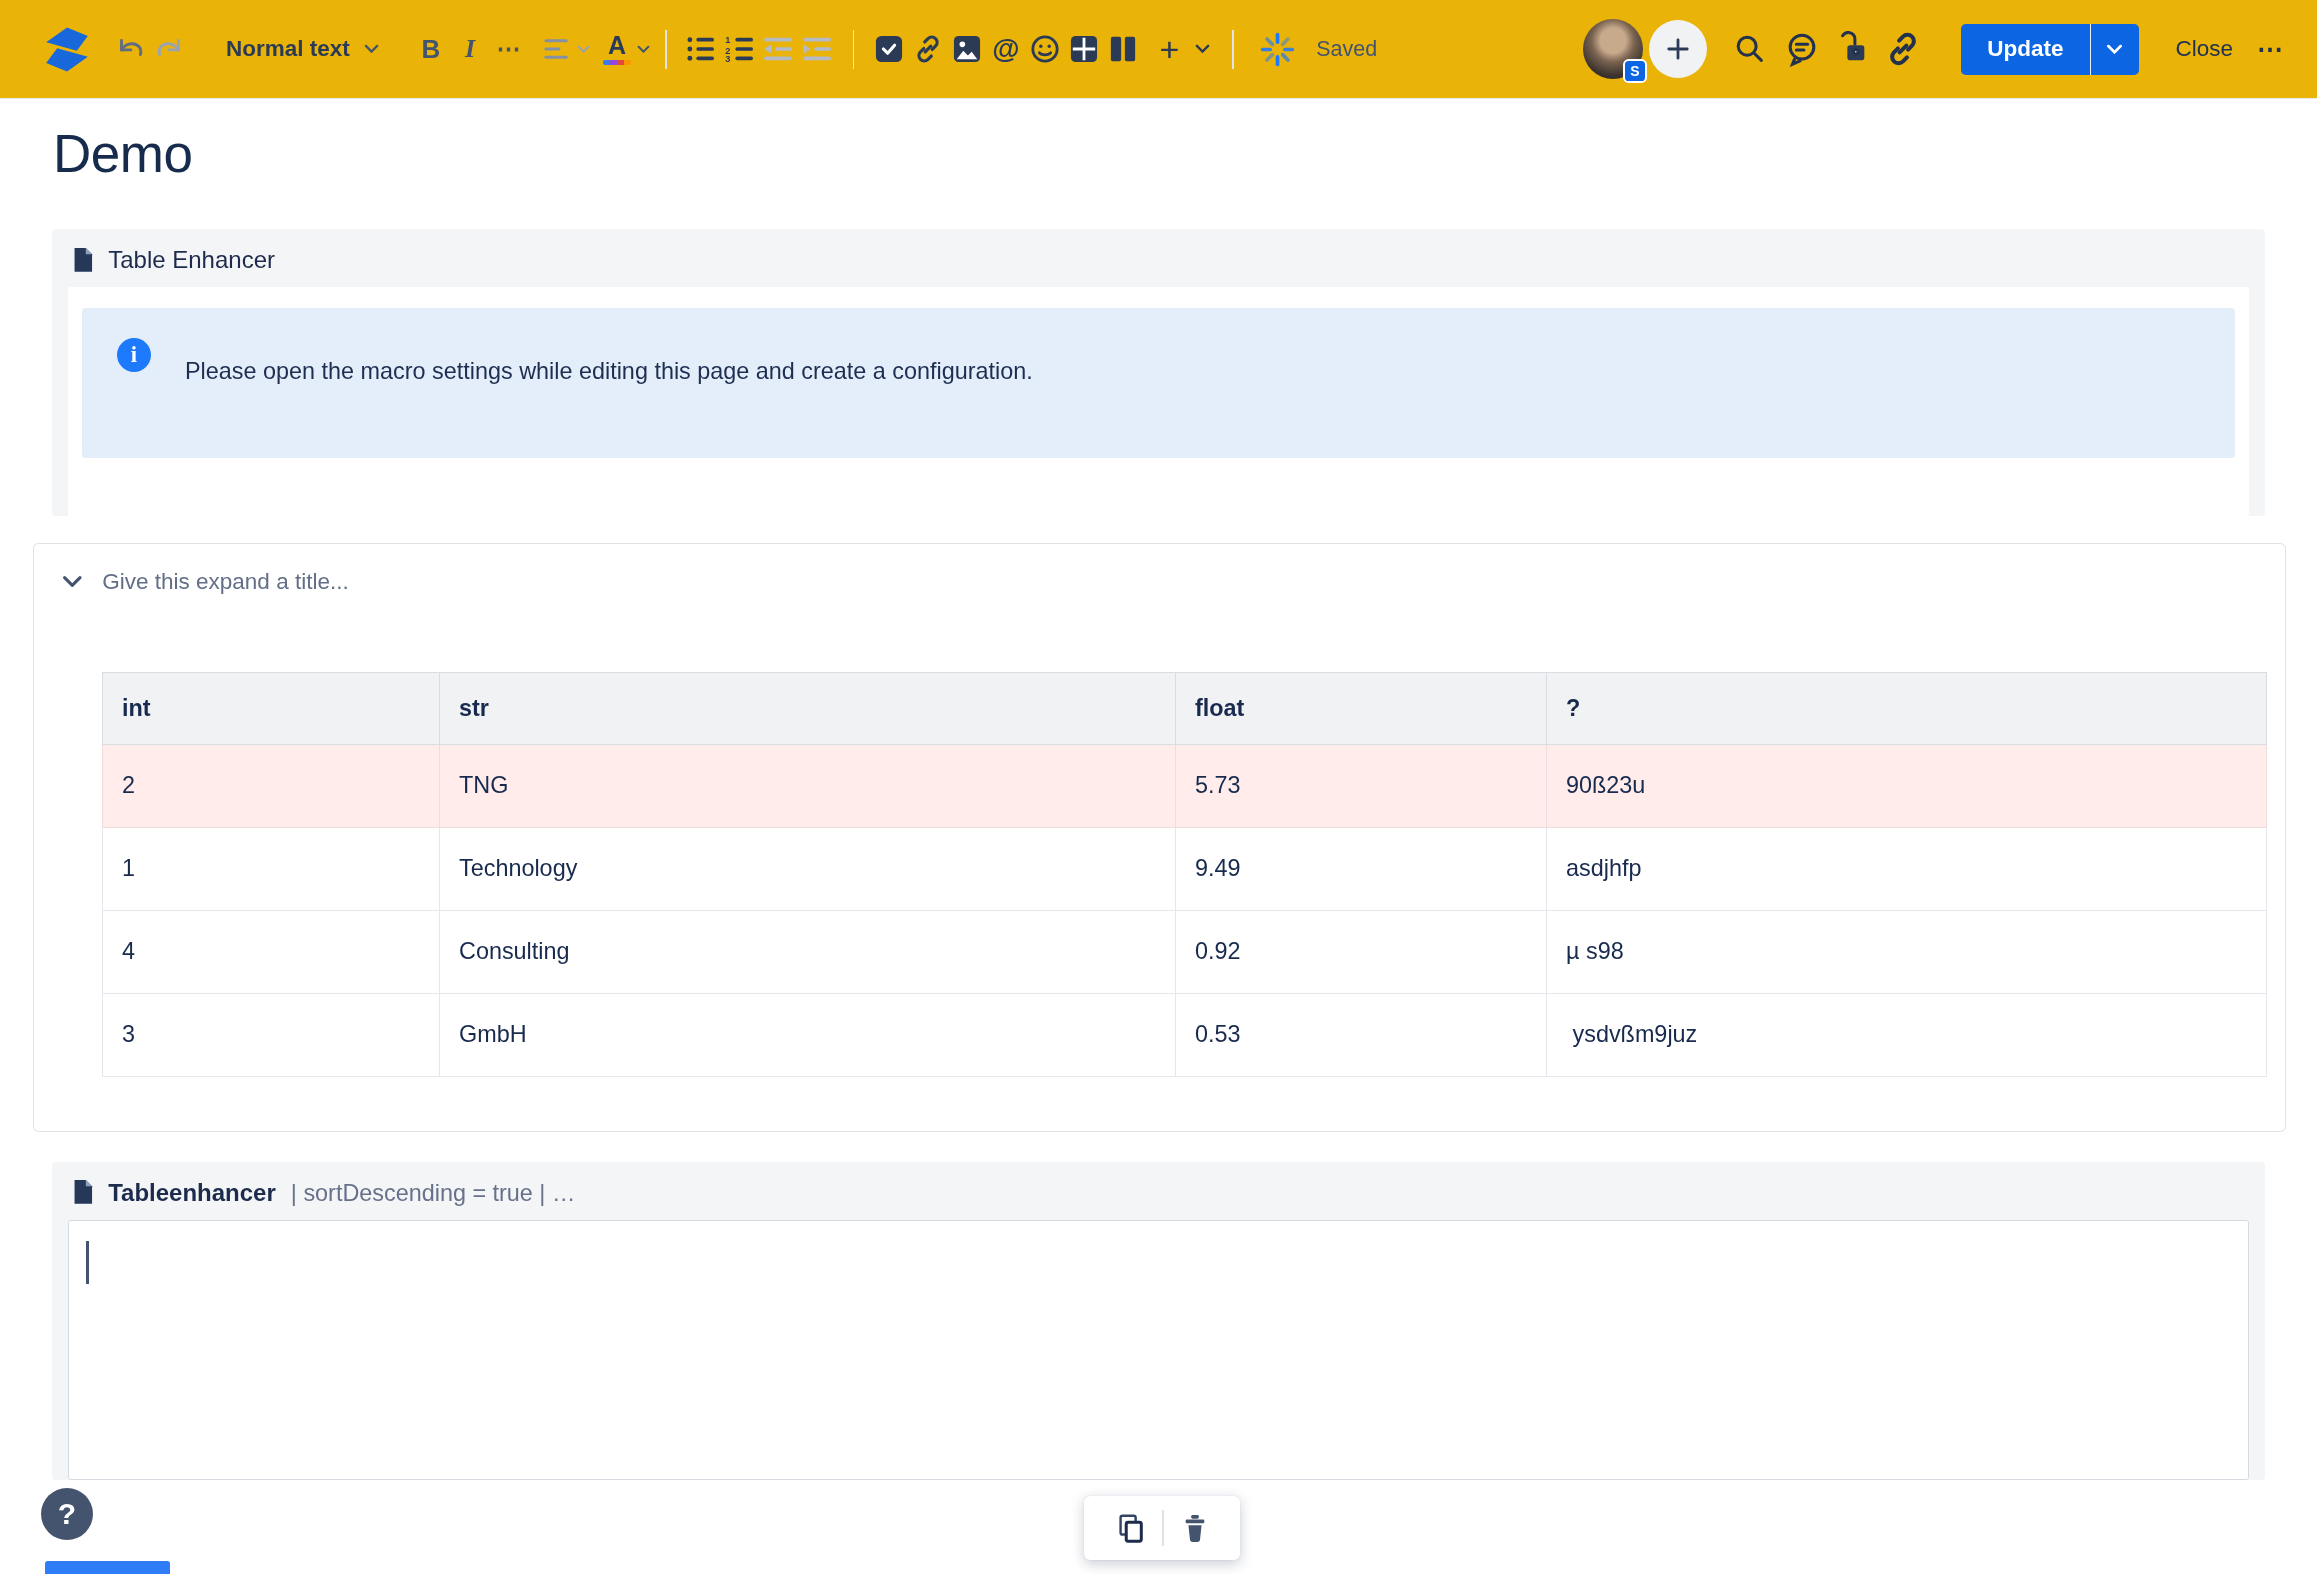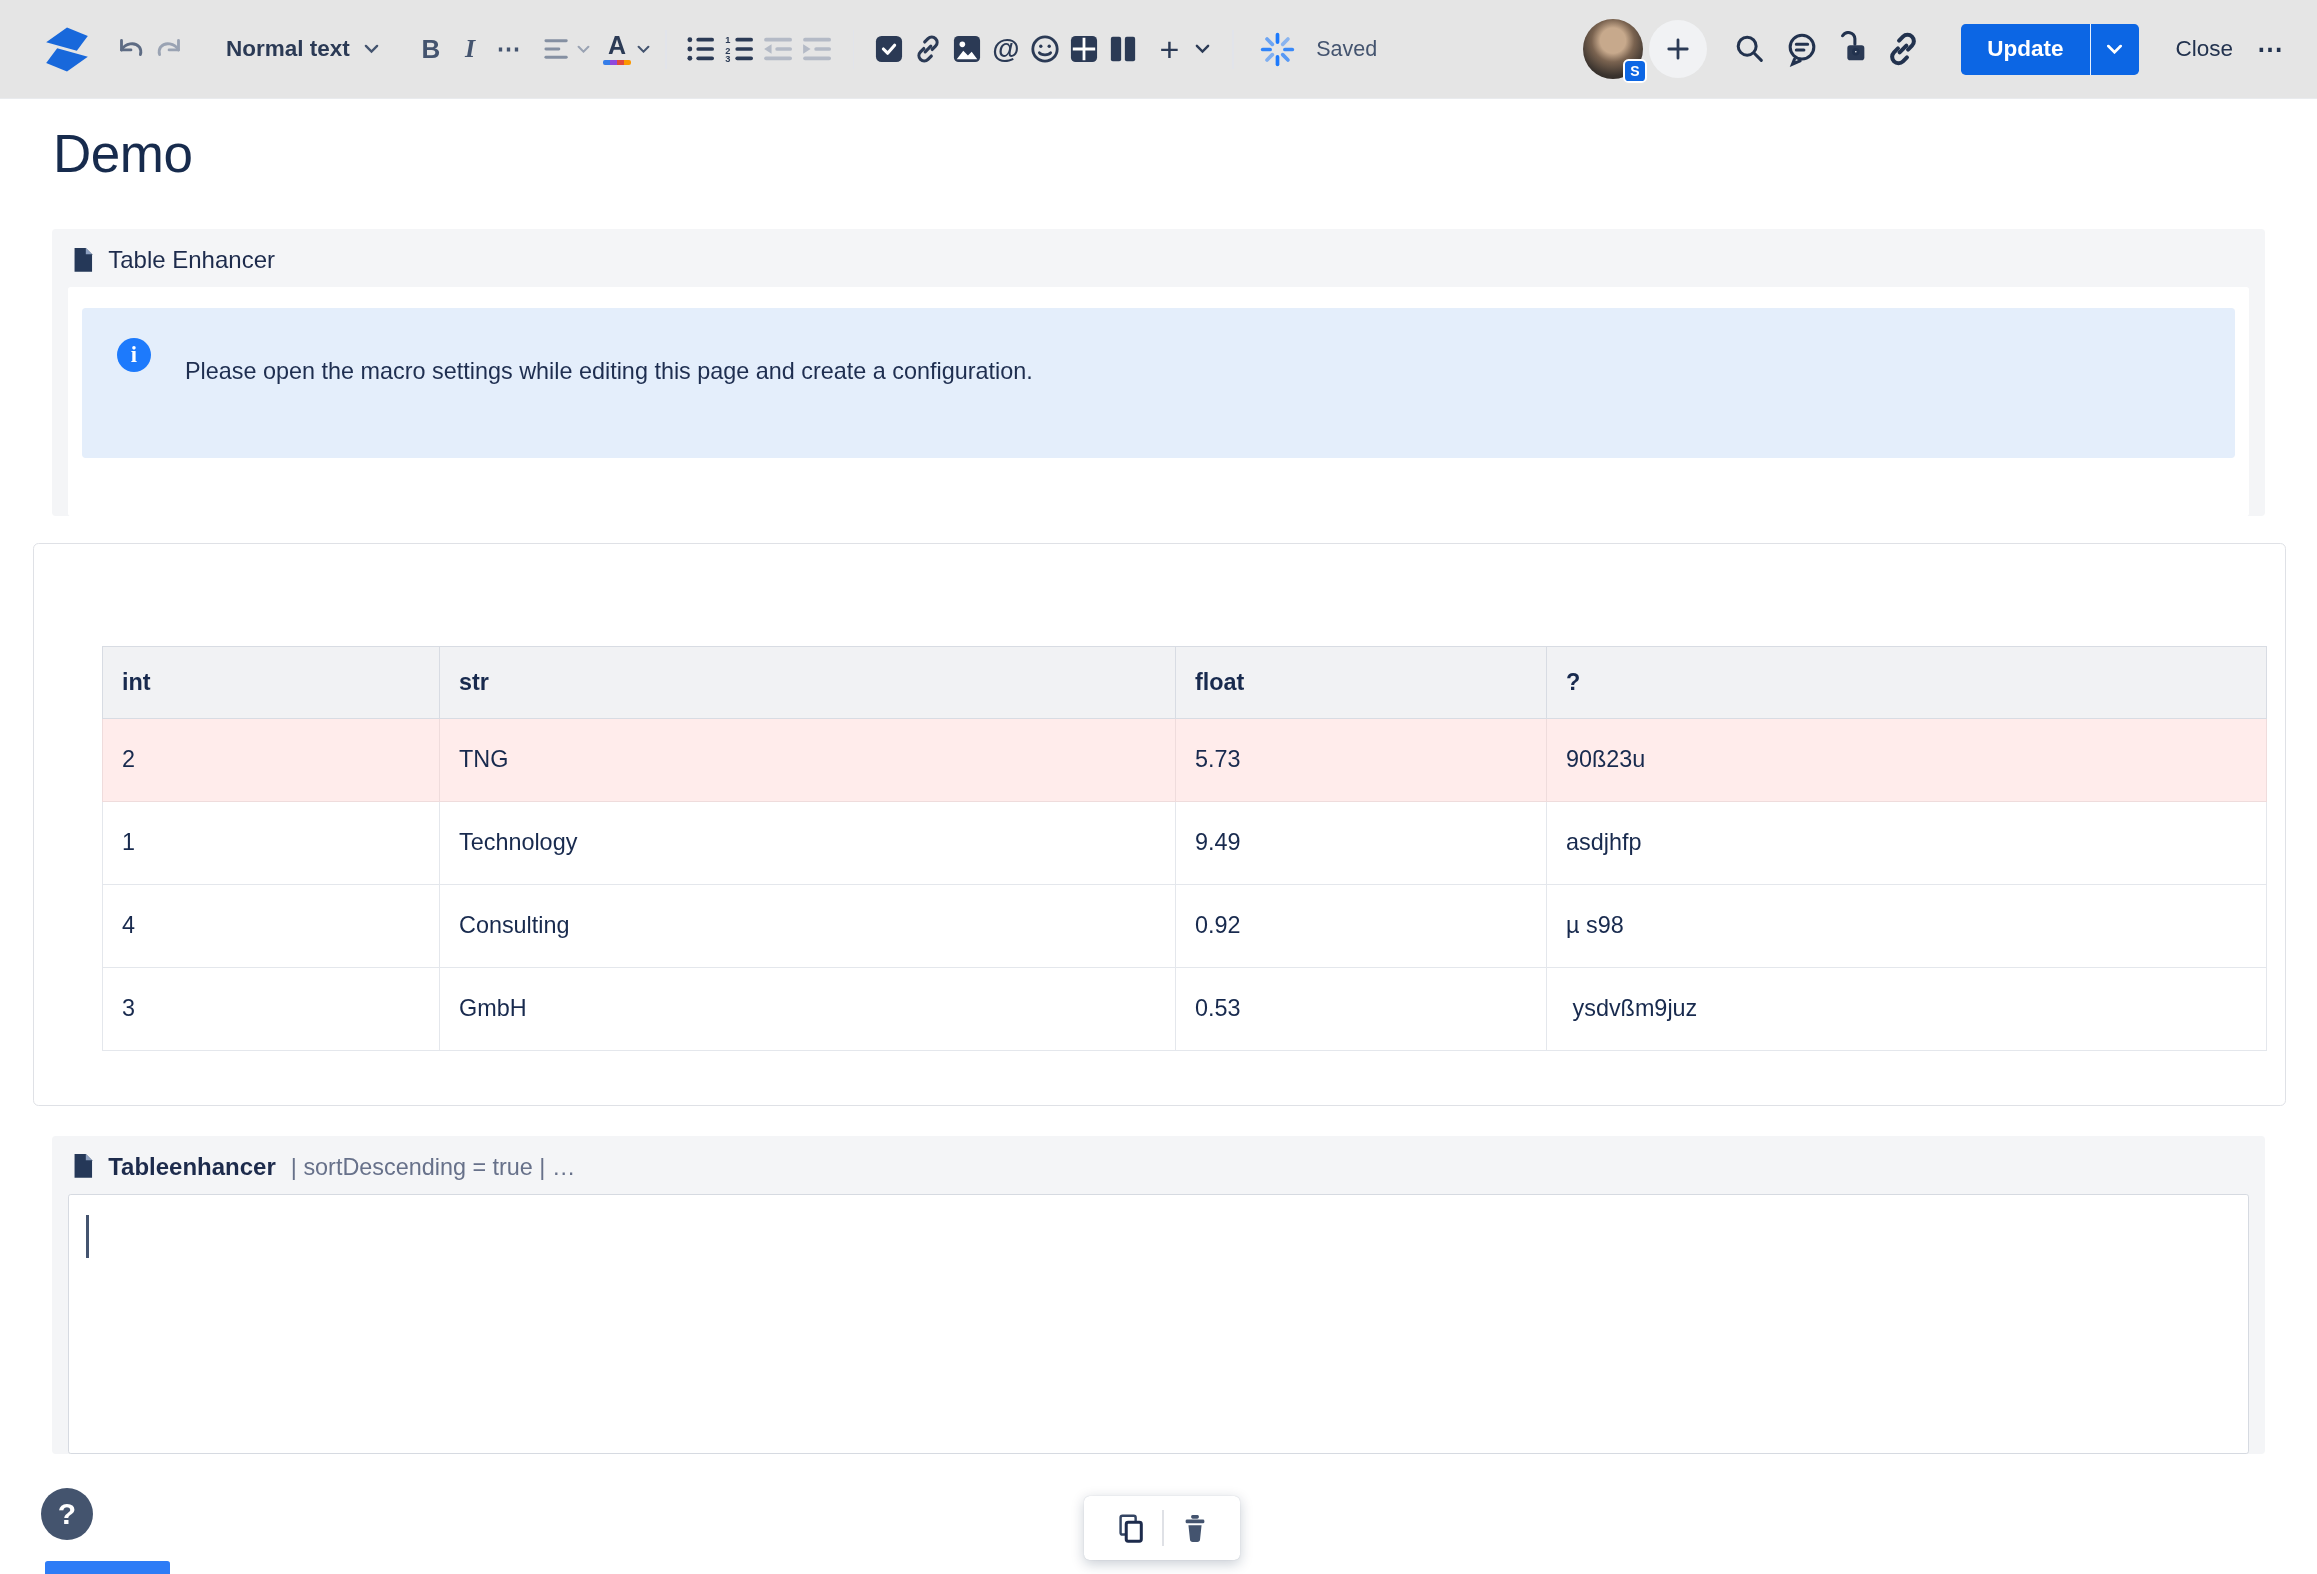--- a/index.html
+++ b/index.html
@@ -5,21 +5,21 @@
   * { box-sizing: border-box; margin: 0; padding: 0; }
   body { background:#fff; }
   .app {
     position: relative; width: 2318px; height: 1574px; overflow: hidden;
     background: #fff; color: #172B4D;
     font-family: "Liberation Sans", sans-serif;
   }
   
   .toolbar {
     display: flex; align-items: center; height: 99px;
-    padding: 0 34px 0 37px; border-bottom: 1.9px solid #E9EBEE; background:#e5e5e5;
+    padding: 0 34px 0 37px; border-bottom: 1.9px solid #E9EBEE; background:#eab308;
   }
   .tbtn { display:flex; align-items:center; justify-content:center; height:49px; min-width:39px; border-radius:3.7px; color:#44546F; }
   .tsep { width:1.9px; height:39px; background:#E2E4EA; margin:0 15px; }
   .glyph-b { font-size:26px; font-weight:800; }
   .glyph-i { font-size:26px; font-weight:700; font-style:italic; font-family:"Liberation Serif", serif; }
   .glyph-more { font-size:24px; font-weight:800; letter-spacing:0.9px; }
   .glyph-at { font-size:28px; font-weight:700; }
   .glyph-plus { font-size:34px; font-weight:500; line-height:1; }
   .style-dd { display:flex; align-items:center; margin-left:36px; }
   .style-dd .lbl { width:133px; overflow:hidden; white-space:nowrap; font-size:22.5px; font-weight:600; color:#2B3A55; }
@@ -327,20 +327,28 @@
     </div>
     <div class="macro-body">
       <div class="info-panel">
         <div class="info-icon">i</div>
         <div class="info-body">Please open the macro settings while editing this page and create a configuration.</div>
       </div>
     </div>
   </section>
 
   <section class="expand-panel">
+    <div class="expand-head">
+      <span class="expand-chevron">
+        <svg width="20.6" height="13" viewBox="0 0 16 10" fill="none" stroke="#44546F" stroke-width="2.4" stroke-linecap="round" stroke-linejoin="round">
+            <path d="M2 2 L8 8 L14 2"></path>
+          </svg>
+      </span>
+      <span class="expand-title">Give this expand a title...</span>
+    </div>
 
     <table class="data">
       <colgroup>
         <col style="width:337px">
           <col style="width:736px">
           <col style="width:371px">
           <col style="width:720px">
       </colgroup>
       <thead>
         <tr>

